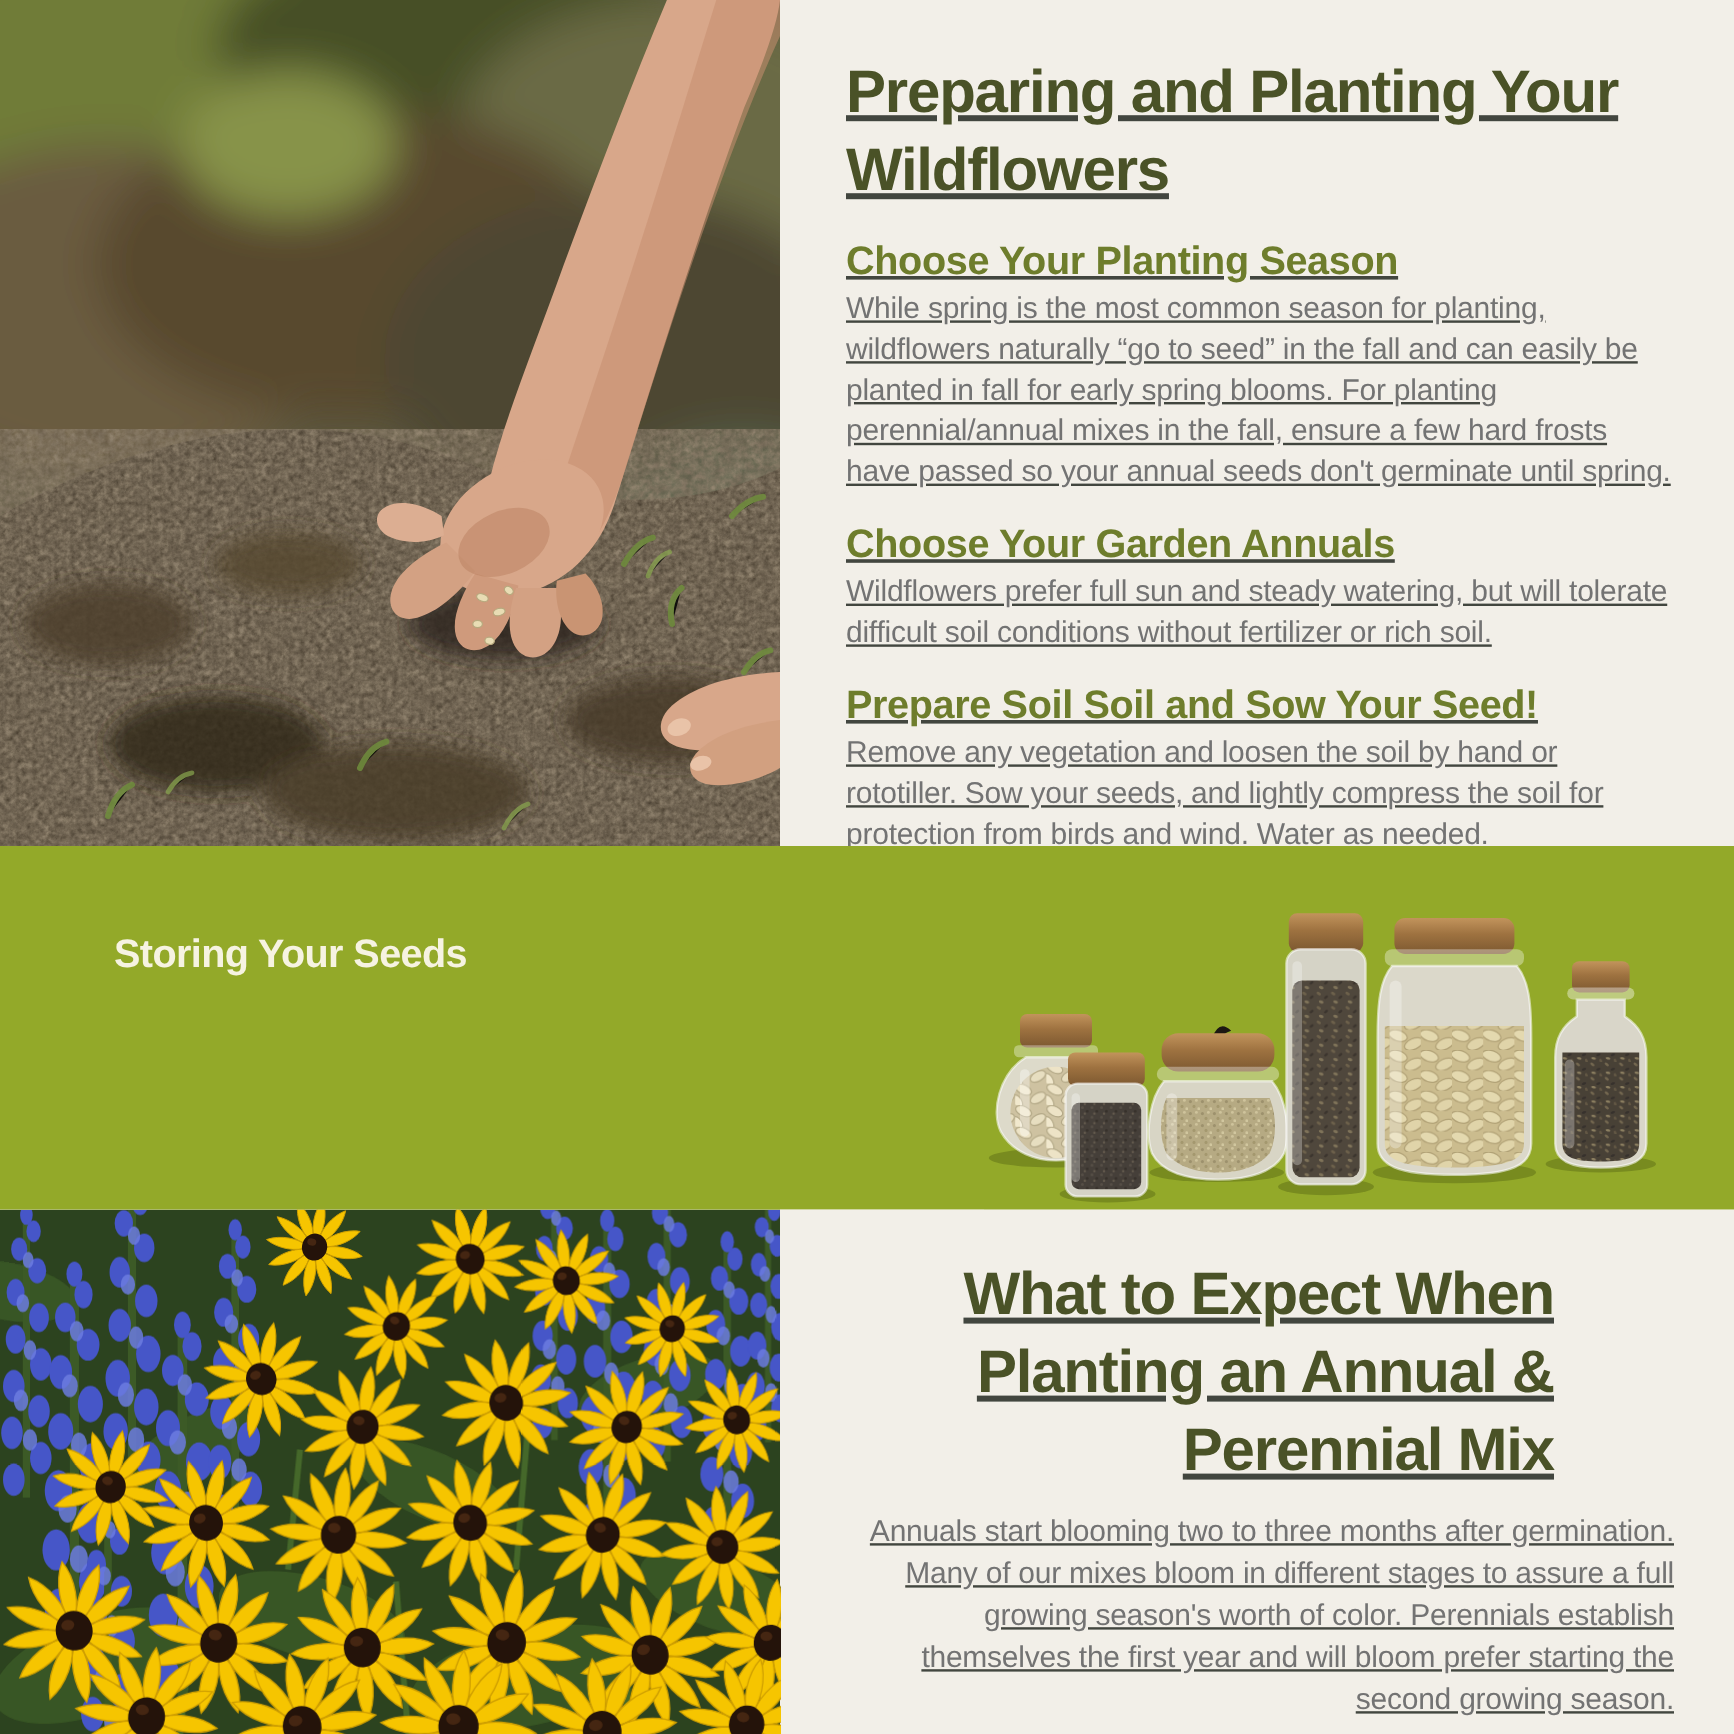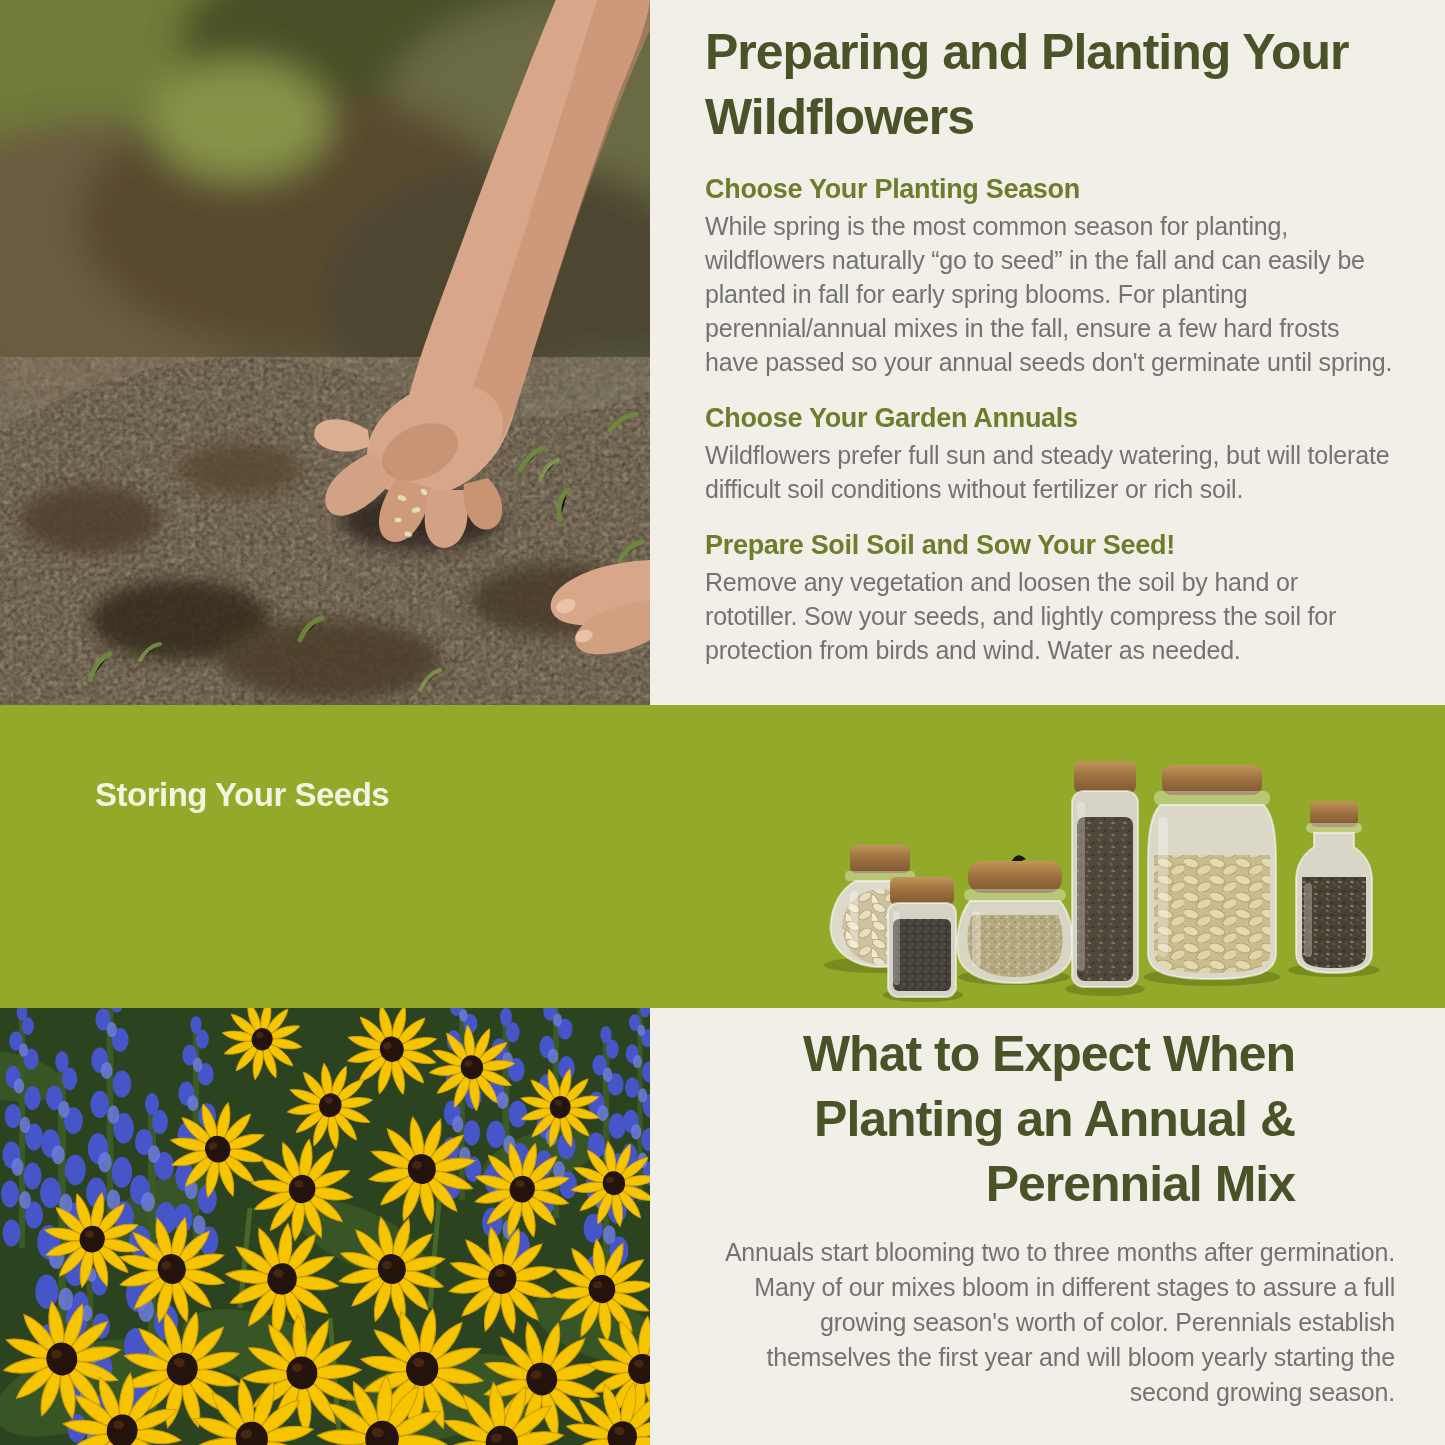--- a/index.html
+++ b/index.html
@@ -5,25 +5,25 @@
   html,body{margin:0;padding:0;}
   .page{position:relative;width:1445px;height:1445px;background:#f2efe8;overflow:hidden;
         font-family:"Liberation Sans",sans-serif;color:#42463f;}
   .photo{position:absolute;overflow:hidden;}
   .photo svg{display:block;width:100%;height:100%;}
   #photo-sowing{left:0;top:0;width:650px;height:705px;}
   #photo-flowers{left:0;top:1008px;width:650px;height:437px;}
   .panel{position:absolute;left:650px;width:795px;background:#f2efe8;}
   #panel-top{top:0;height:705px;}
   #panel-bottom{top:1008px;height:437px;text-align:right;}
-  .panel-inner{padding:20px 50px 0 55px;width:690px;box-sizing:content-box;}
+  .panel-inner{padding:44px 50px 0 55px;width:690px;box-sizing:content-box;text-decoration:underline;}
   h1{margin:0;font-size:50px;line-height:65px;font-weight:700;color:#4a5227;letter-spacing:-1px;}
   #panel-top h1{width:700px;}
   #panel-bottom h1{width:590px;margin-top:-6px;}
-  .subhead{margin:24px 0 4px 0;font-size:27px;font-weight:700;color:#6e7d2c;letter-spacing:-0.3px;}
+  .subhead{margin:24px 0 4px 0;font-size:33px;font-weight:700;color:#6e7d2c;letter-spacing:-0.3px;}
   .body-text{margin:0;font-size:25px;line-height:34px;color:#737373;letter-spacing:-0.2px;}
   #panel-bottom .body-text{margin-top:18px;line-height:35px;}
   .band{position:absolute;left:0;top:705px;width:1445px;height:303px;background:#93a929;}
   .band-text{position:absolute;left:95px;top:62px;width:640px;}
   .band-title{margin:0;font-size:33px;line-height:56px;font-weight:700;color:#f6f3e1;letter-spacing:-0.5px;}
   .band-body{margin:30px 0 0 0;font-size:24.5px;line-height:36px;color:#f5f2df;letter-spacing:-0.2px;}
   .band-jars{position:absolute;left:820px;top:0;width:625px;height:303px;}
   .band-jars svg{display:block;width:100%;height:100%;}
 </style>
 </head>
@@ -360,17 +360,17 @@
       <use href="#bloom" transform="translate(252,432) scale(1.15) rotate(-10)"></use>
       <use href="#bloom" transform="translate(382,432) scale(1.2) rotate(4)"></use>
       <use href="#bloom" transform="translate(502,436) scale(1.15) rotate(-8)"></use>
       <use href="#bloom" transform="translate(622,430) scale(1.05) rotate(12)"></use>
     </svg>
   </div>
 
   <div class="panel" id="panel-bottom">
     <div class="panel-inner">
       <h1>What to Expect When Planting an Annual &amp; Perennial Mix</h1>
-      <p class="body-text">Annuals start blooming two to three months after germination. Many of our mixes bloom in different stages to assure a full growing season's worth of color. Perennials establish themselves the first year and will bloom yearly starting the second growing season.</p>
+      <p class="body-text">Annuals start blooming two to three months after germination. Many of our mixes bloom in different stages to assure a full growing season's worth of color. Perennials establish themselves the first year and will bloom prefer starting the second growing season.</p>
     </div>
   </div>
 
 </div>
 
 </body></html>

